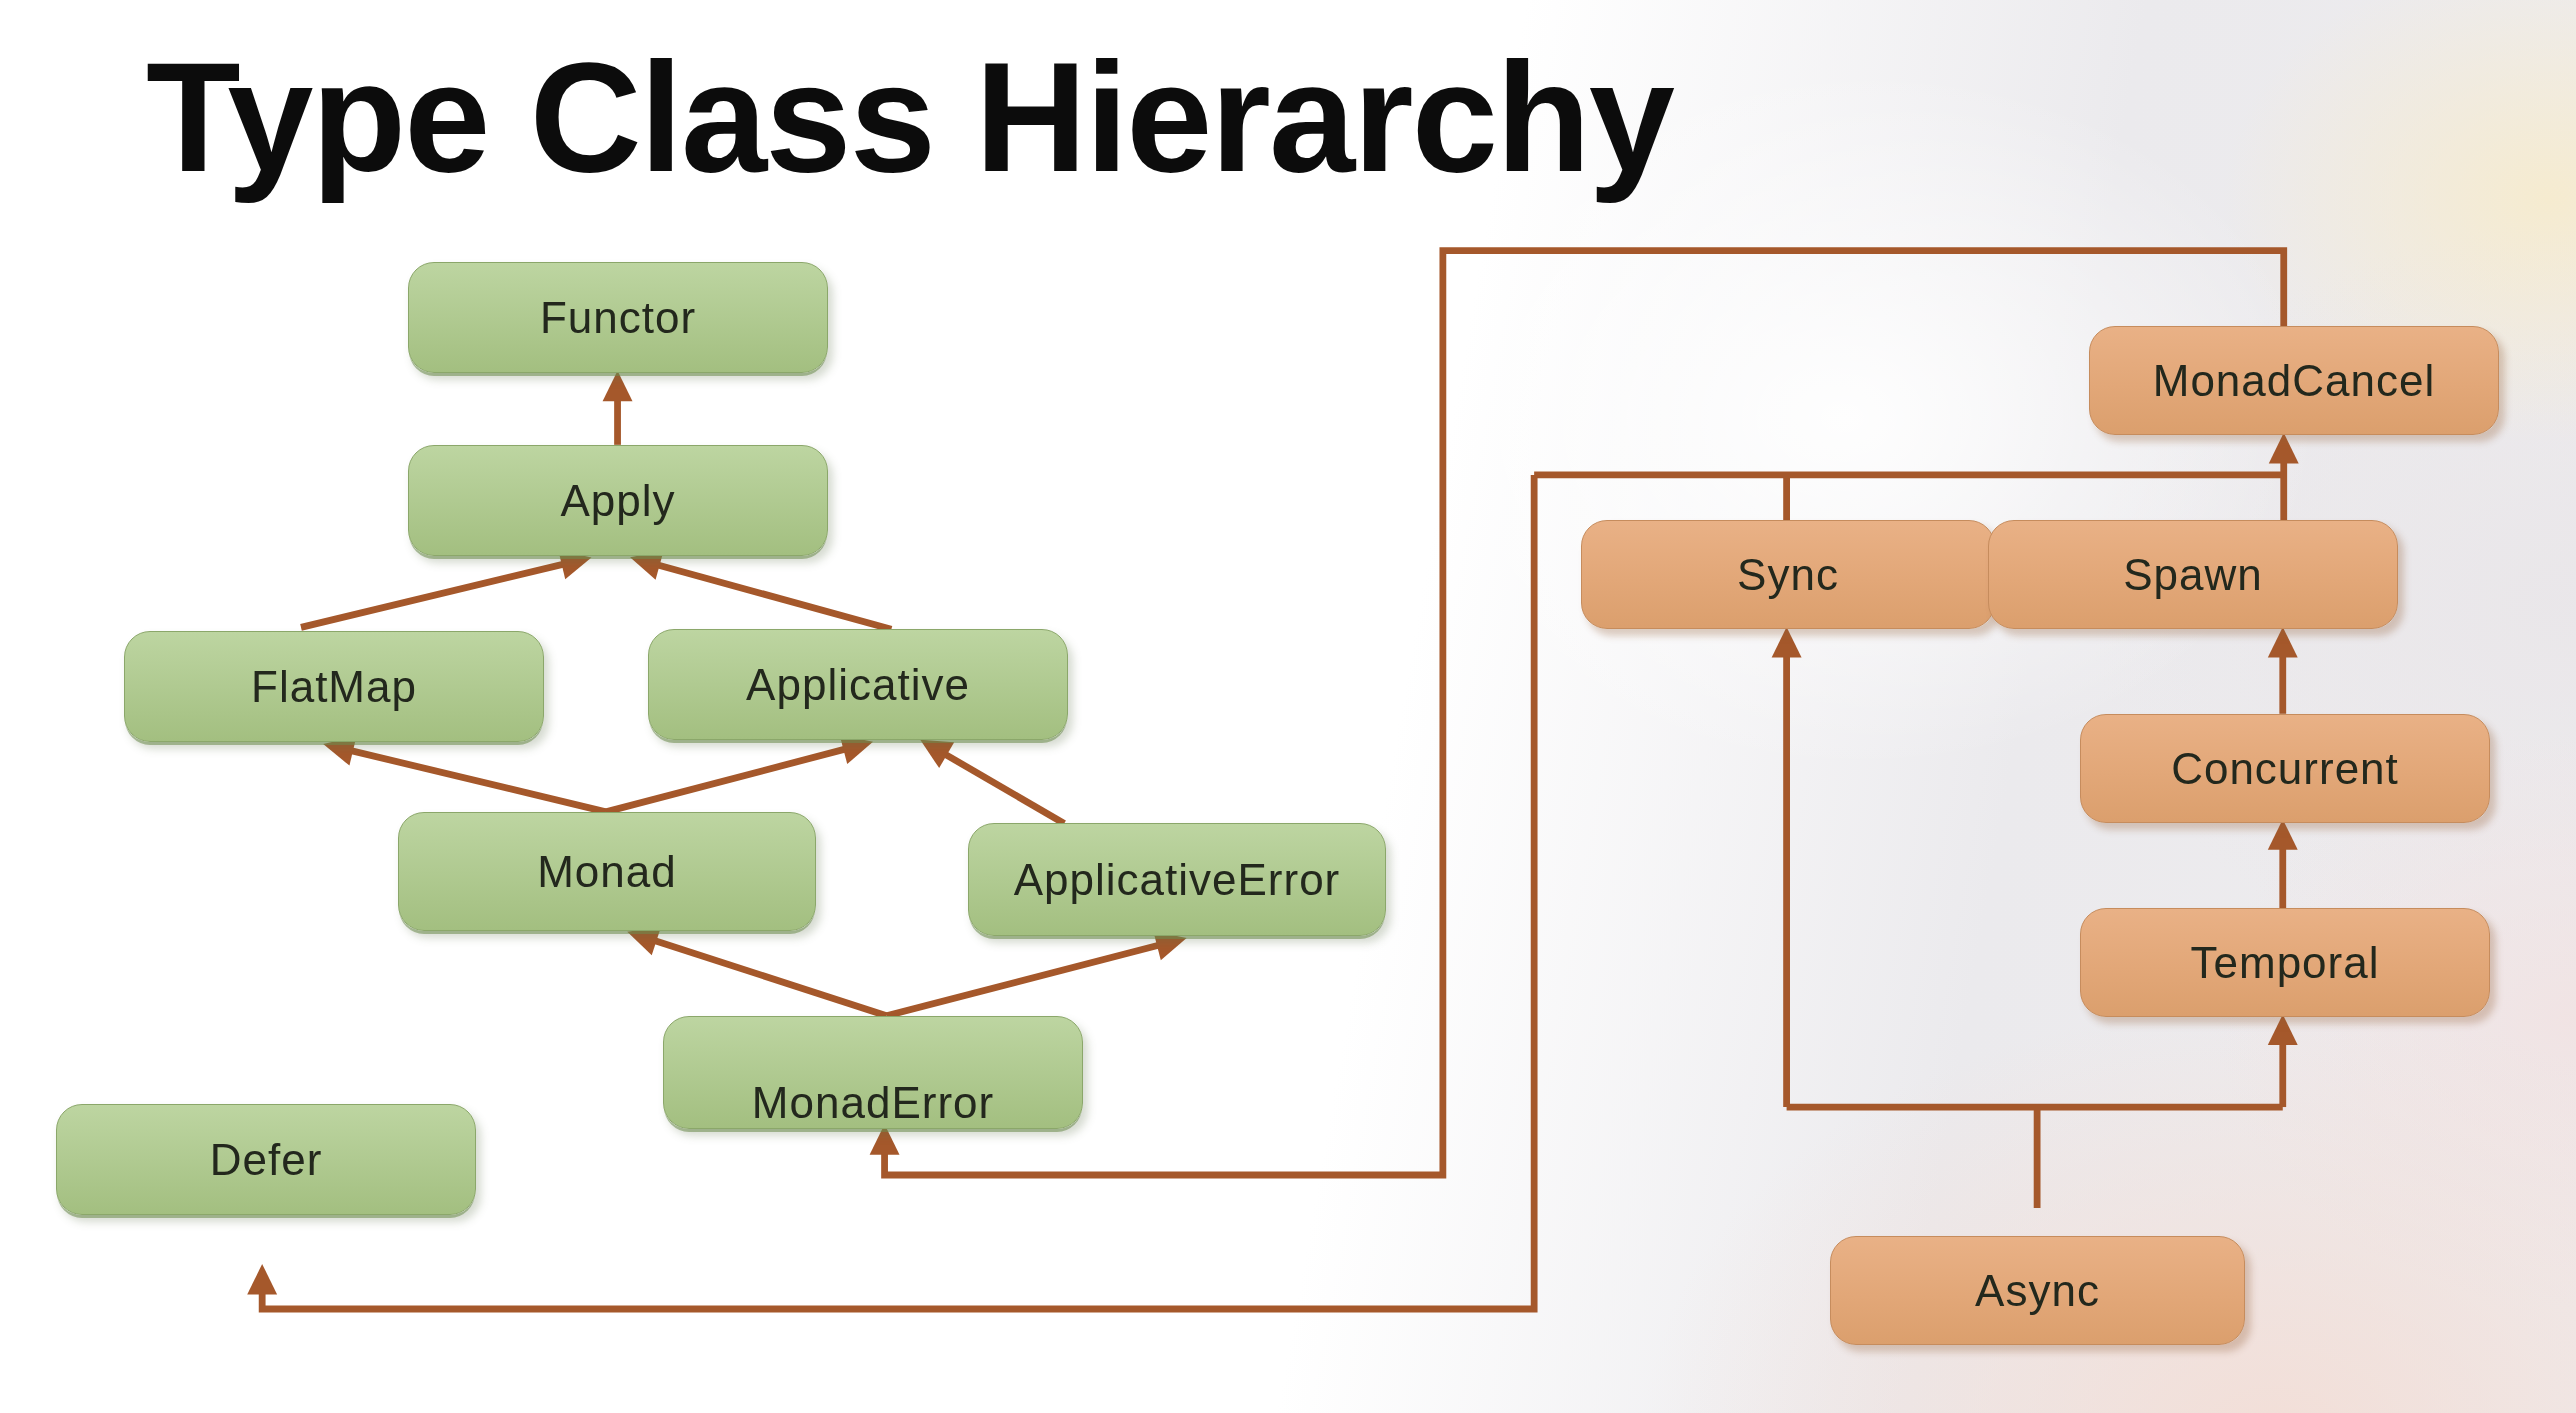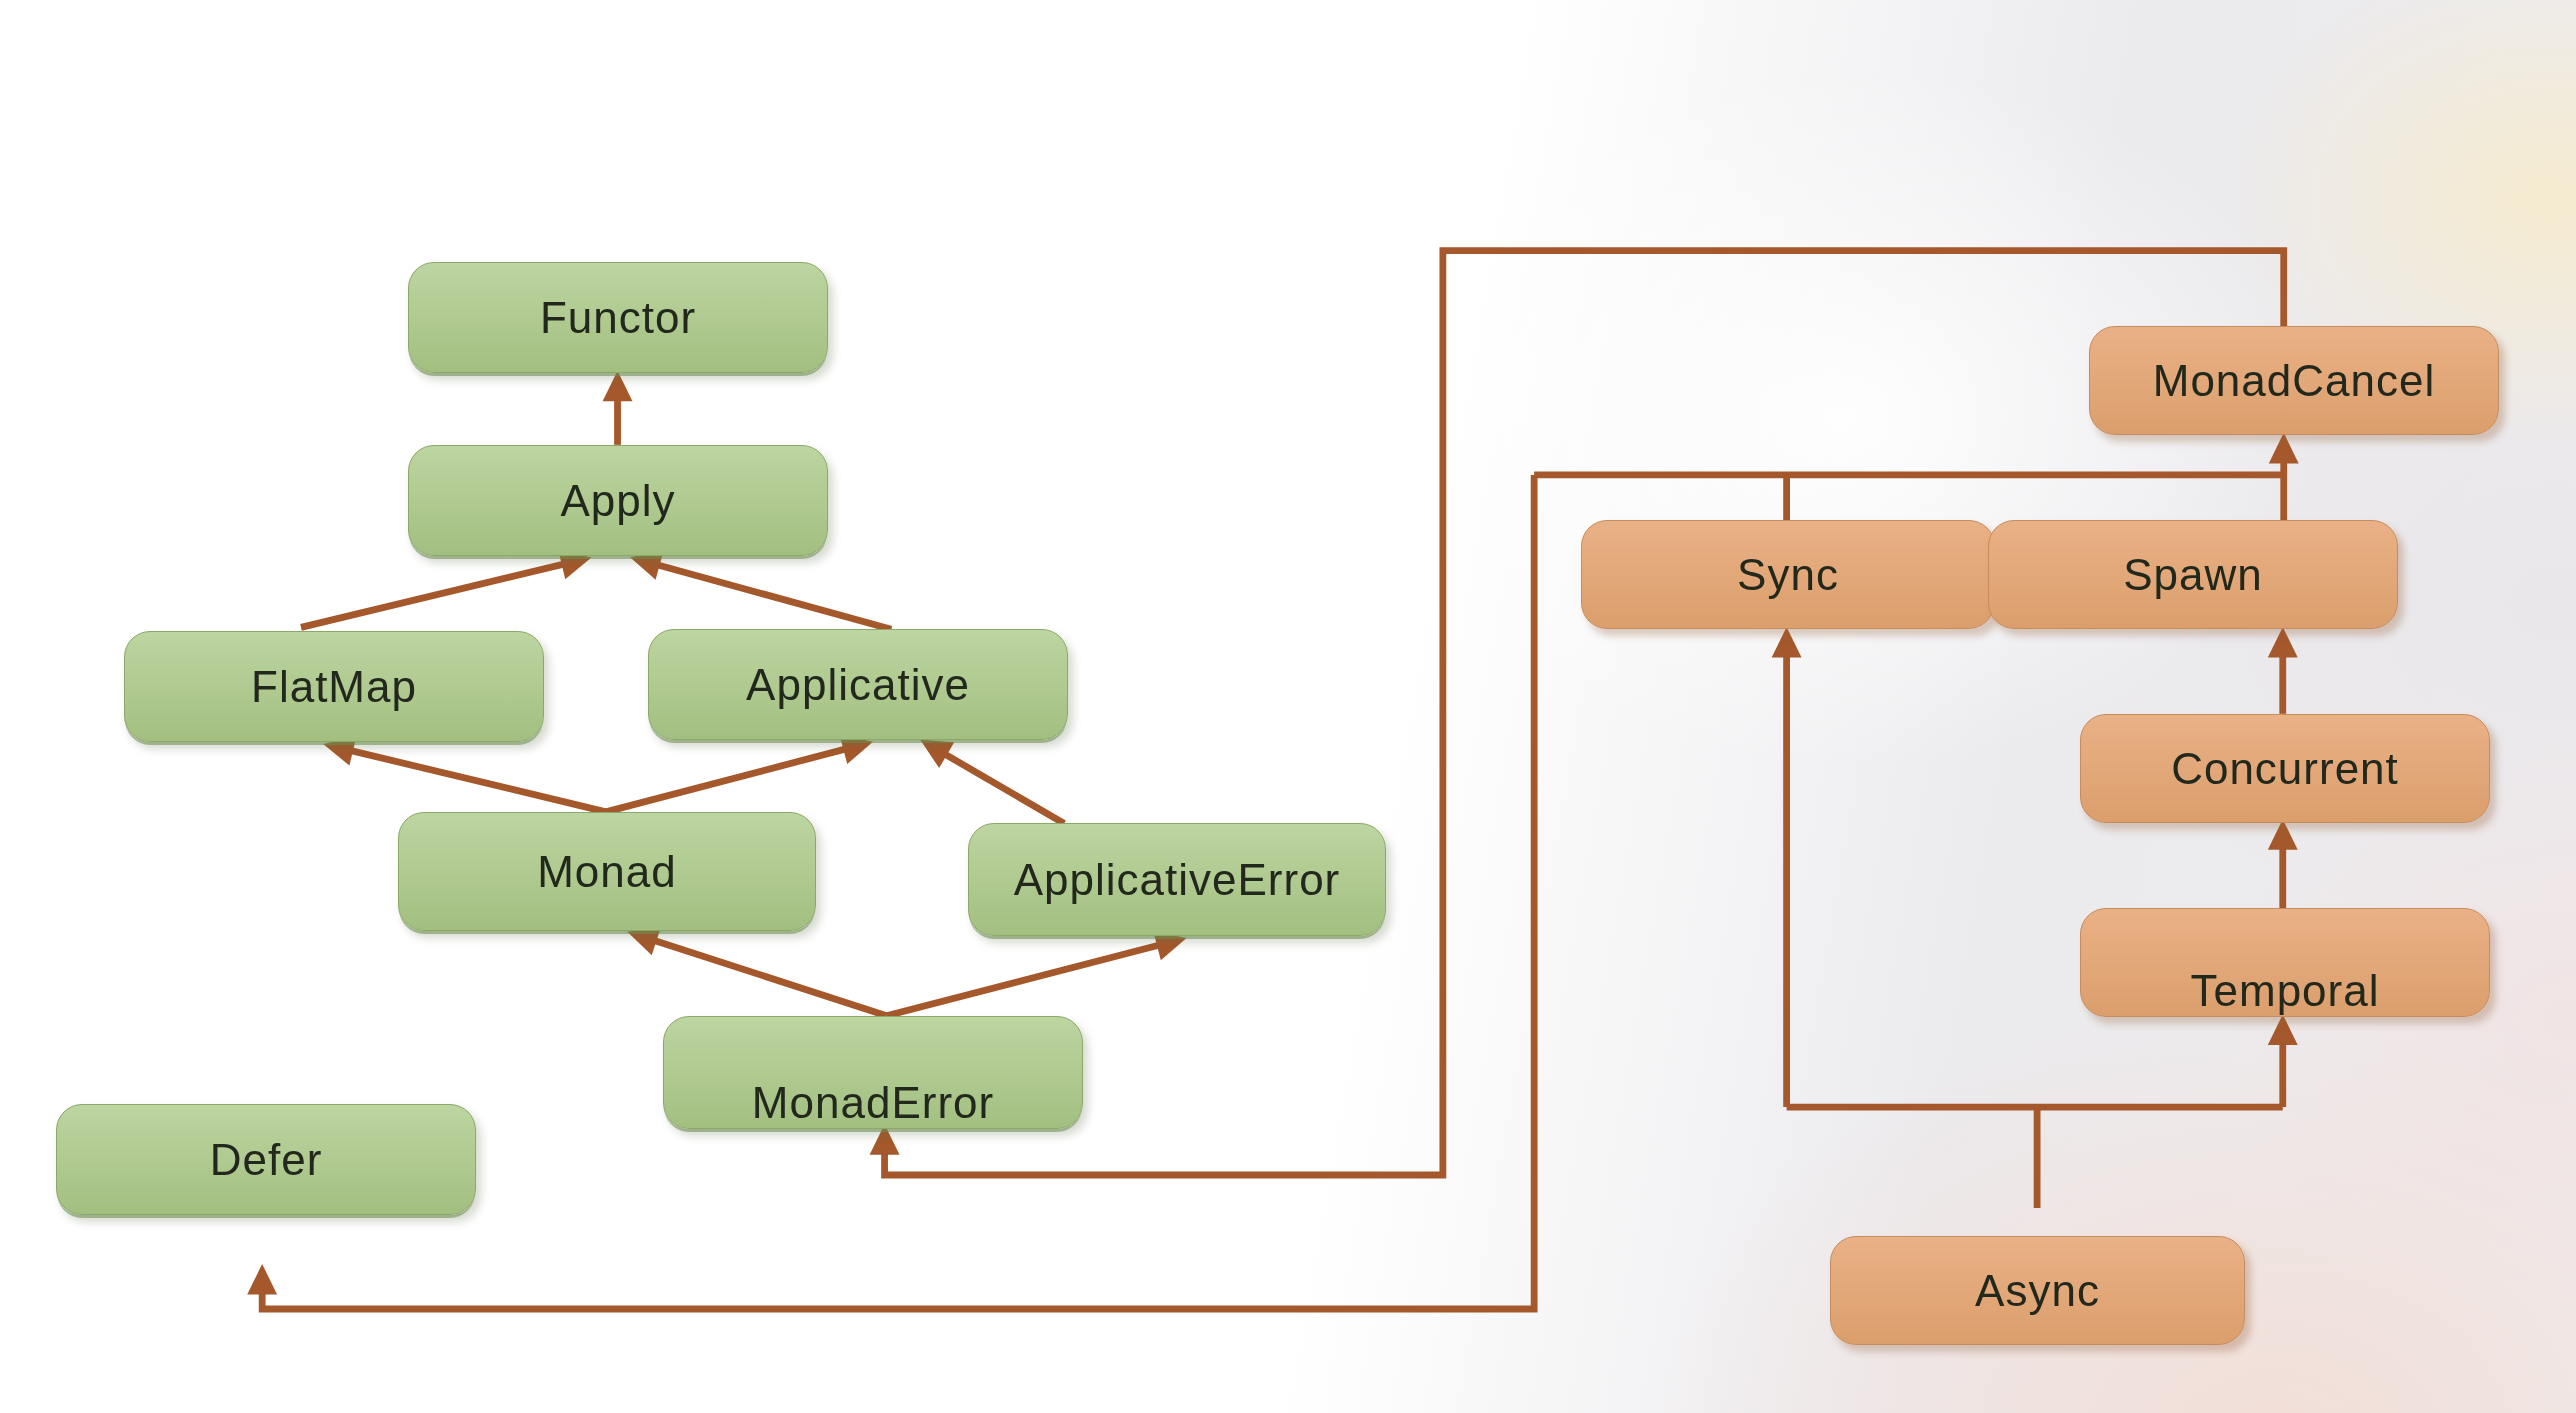--- a/index.html
+++ b/index.html
@@ -44,20 +44,21 @@
     box-shadow: 5.8px 6.8px 7.8px rgba(150,95,55,0.30);
   }
   .node .label{pointer-events:none;}
 </style>
 </head>
 <body>
 
 <div id="canvas">
   <div class="bg"></div>
 
+  <div class="title">Type Class Hierarchy</div>
 
   <svg id="edges" width="2576" height="1414" viewBox="0 0 2653 1456">
     <defs>
       <marker id="arrowhead" viewBox="0 0 10 10" refX="7.2" refY="5" markerWidth="5.4" markerHeight="5" orient="auto">
         <path id="arrowhead-shape" d="M0.6,0.6 L9.6,5 L0.6,9.4 Z" fill="#a5582b"></path>
       </marker>
     </defs>
     <g id="edge-group">
         <path d="M636,458 L636,390" fill="none" stroke="#a5582b" stroke-width="7" stroke-linejoin="miter" marker-end="url(#arrowhead)"></path>
         <path d="M310,646 L601,576" fill="none" stroke="#a5582b" stroke-width="7" stroke-linejoin="miter" marker-end="url(#arrowhead)"></path>
@@ -111,21 +112,21 @@
       </div>
       <div class="node orange" style="left: 1581px; top: 520px; width: 412px; height: 107px;">
         <span class="label">Sync</span>
       </div>
       <div class="node orange" style="left: 1960px; top: 520px; width: 408px; height: 107px; margin-left: 28px;">
         <span class="label">Spawn</span>
       </div>
       <div class="node orange" style="left: 2080px; top: 714px; width: 408px; height: 107px;">
         <span class="label">Concurrent</span>
       </div>
-      <div class="node orange" style="left: 2080px; top: 908px; width: 408px; height: 107px; align-items: flex-end;">
+      <div class="node orange" style="left: 2080px; top: 908px; width: 408px; height: 107px;">
         <span class="label">Temporal</span>
       </div>
       <div class="node orange" style="left: 1830px; top: 1208px; width: 413px; height: 107px; margin-top: 28px;">
         <span class="label">Async</span>
       </div>
     </div>
 </div>
 
 
 </body></html>

